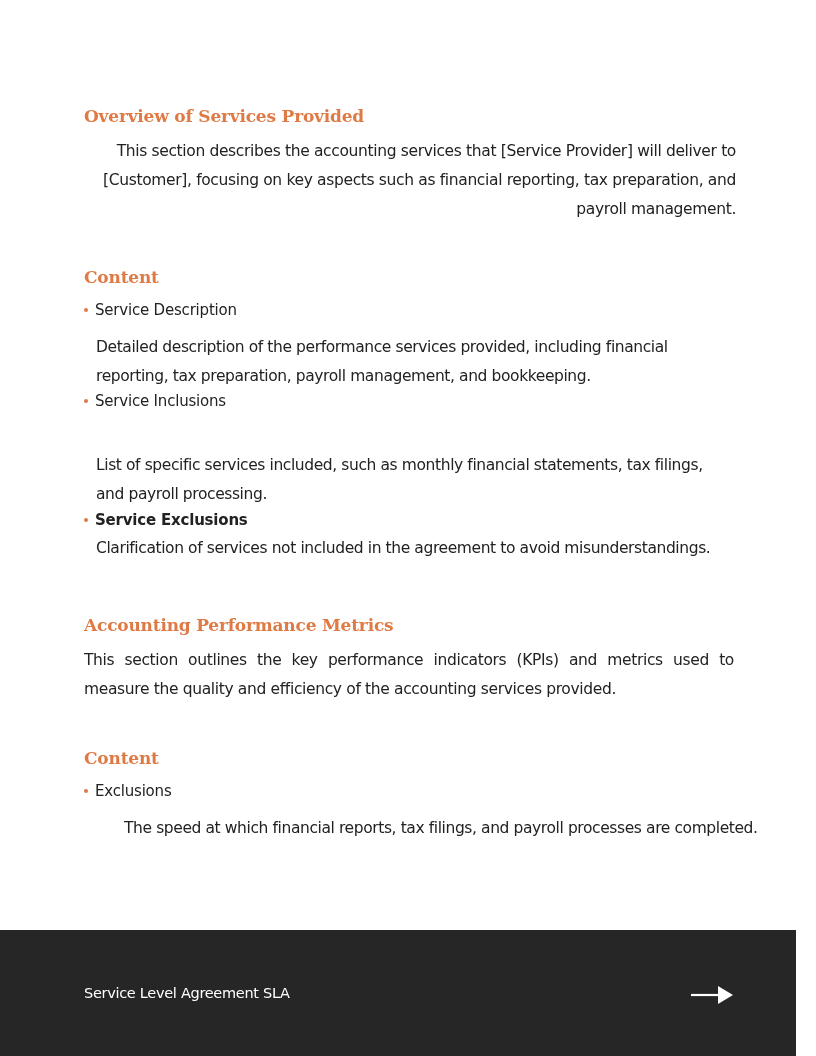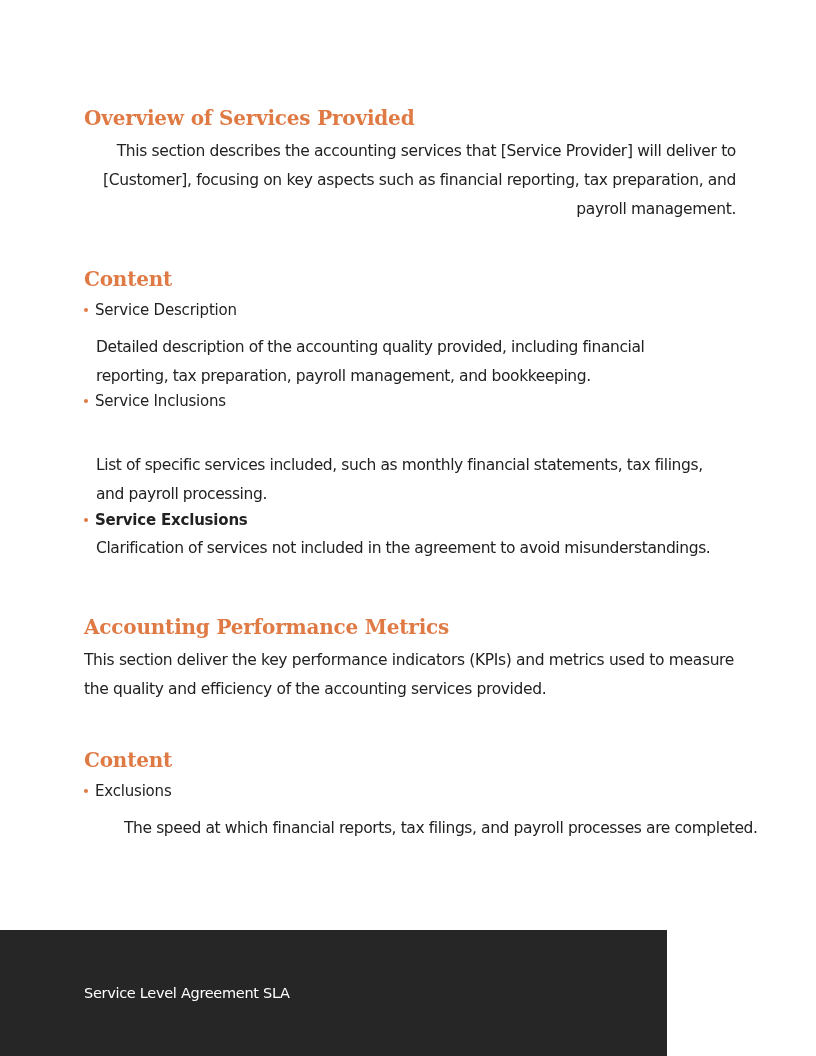--- a/index.html
+++ b/index.html
@@ -6,21 +6,21 @@
   body {
     width: 816px; height: 1056px; position: relative; overflow: hidden;
     background: #ffffff;
     font-family: "DejaVu Sans", sans-serif;
     color: #222222;
   }
   .page { position: absolute; left: 84px; top: 0; width: 650px; }
   .h-title {
     position: absolute; left: 0;
     font-family: "DejaVu Serif", serif;
-    font-size: 20px; color: #e07a45; margin: 0; white-space: nowrap;
+    font-size: 17px; color: #e07a45; margin: 0; white-space: nowrap;
     letter-spacing: -0.2px;
   }
   .para {
     position: absolute; left: 0; width: 650px;
     font-size: 15.5px; line-height: 29px; color: #222;
     margin: 0; letter-spacing: -0.35px; text-align: right;
   }
   .justify { text-align: justify; text-align-last: left; }
   .bullet {
     position: absolute; left: 0; font-size: 15px; white-space: nowrap;
@@ -30,21 +30,21 @@
     display: inline-block; width: 4px; height: 4px; border-radius: 50%;
     background: #e07a45; vertical-align: middle; margin-right: 7px;
     position: relative; top: -1px;
   }
   .desc {
     position: absolute; left: 12px; width: 645px;
     font-size: 15.5px; line-height: 29px; color: #222; margin: 0;
     letter-spacing: -0.4px;
   }
   .footer {
-    position: absolute; left: 0; top: 930px; width: 667px; height: 126px;
+    position: absolute; left: 0; top: 930px; width: 796px; height: 126px;
     background: #262626;
   }
   .footer-title {
     position: absolute; left: 84px; top: 55px; color: #ffffff;
     font-size: 14.5px; letter-spacing: -0.3px; white-space: nowrap;
   }
   .footer-arrow {
     position: absolute; left: 690px; top: 54px; width: 44px; height: 22px;
     cursor: pointer;
   }
@@ -55,34 +55,34 @@
 <div class="page">
 
   <h2 class="h-title" style="top:106px;">Overview of Services Provided</h2>
   <p class="para" style="top:137px; width:652px;">This section describes the accounting services that [Service  Provider] will deliver to [Customer], focusing on key aspects such as financial reporting, tax preparation, and payroll management.</p>
 
   <h2 class="h-title" style="top:267px;">Content</h2>
 
   <div class="bullet" style="top:301px;">
     <span class="dot"></span><span>Service  Description</span>
   </div>
-  <p class="desc" style="top:333px; width:600px;">Detailed description of the accounting quality provided, including financial reporting, tax preparation, payroll management, and bookkeeping.</p>
+  <p class="desc" style="top:333px; width:600px;">Detailed description of the performance services provided, including financial reporting, tax preparation, payroll management, and bookkeeping.</p>
 
   <div class="bullet" style="top:392px;">
     <span class="dot"></span><span>Service  Inclusions</span>
   </div>
   <p class="desc" style="top:451px; width:625px;">List of specific services included, such as monthly financial statements, tax filings, and payroll processing.</p>
 
   <div class="bullet" style="top:511px;font-weight:bold;">
     <span class="dot"></span><span>Service  Exclusions</span>
   </div>
   <p class="desc" style="top:534px; width:660px; white-space:nowrap;">Clarification of services not included in the agreement to avoid misunderstandings.</p>
 
   <h2 class="h-title" style="top:615px;">Accounting Performance Metrics</h2>
-  <p class="para justify" style="top:646px;">This section deliver the key performance indicators (KPIs) and metrics used to measure the quality and efficiency of the accounting services provided.</p>
+  <p class="para justify" style="top:646px;">This section outlines the key performance indicators (KPIs) and metrics used to measure the quality and efficiency of the accounting services provided.</p>
 
   <h2 class="h-title" style="top:748px;">Content</h2>
 
   <div class="bullet" style="top:782px;">
     <span class="dot"></span><span>Exclusions</span>
   </div>
   <p class="desc" style="top:814px; width:680px; white-space:nowrap;margin-left:28px;">The speed at which financial reports, tax filings, and payroll processes are completed.</p>
 </div>
 
 <div class="footer">

